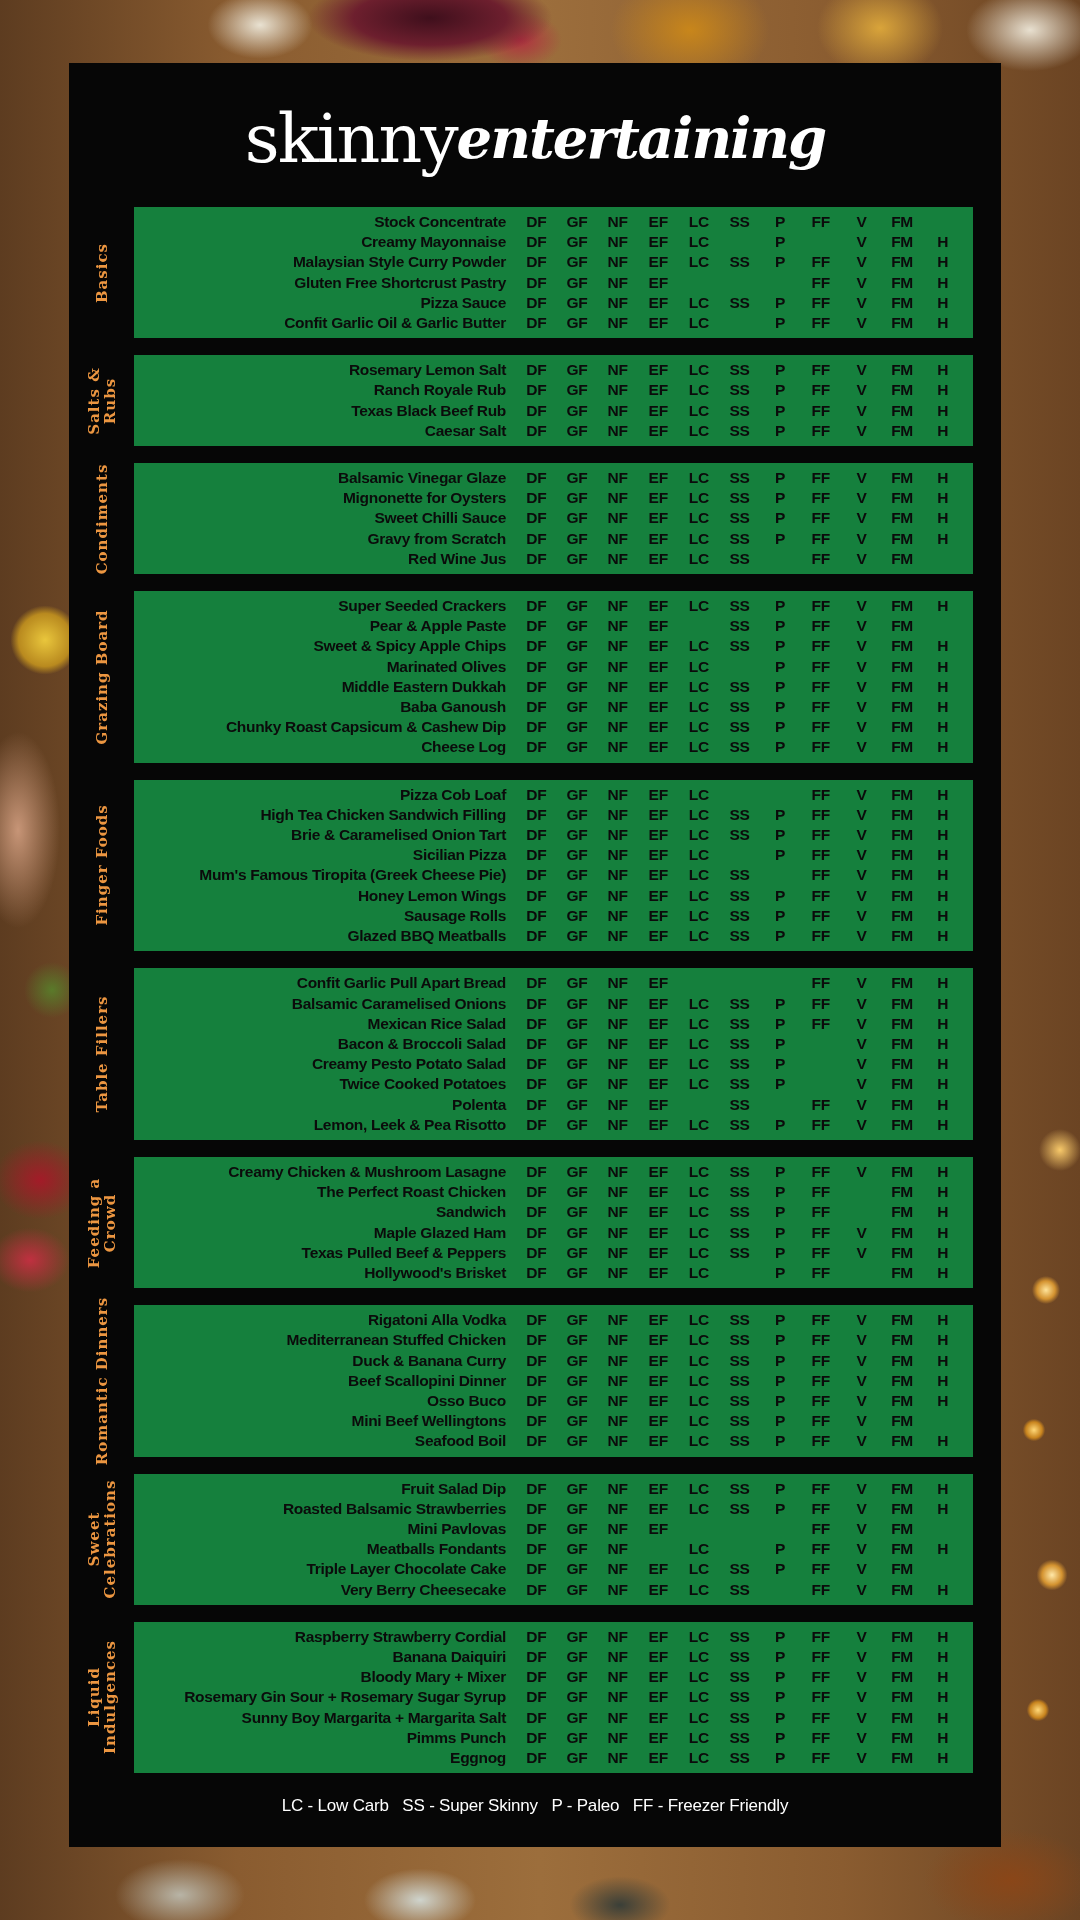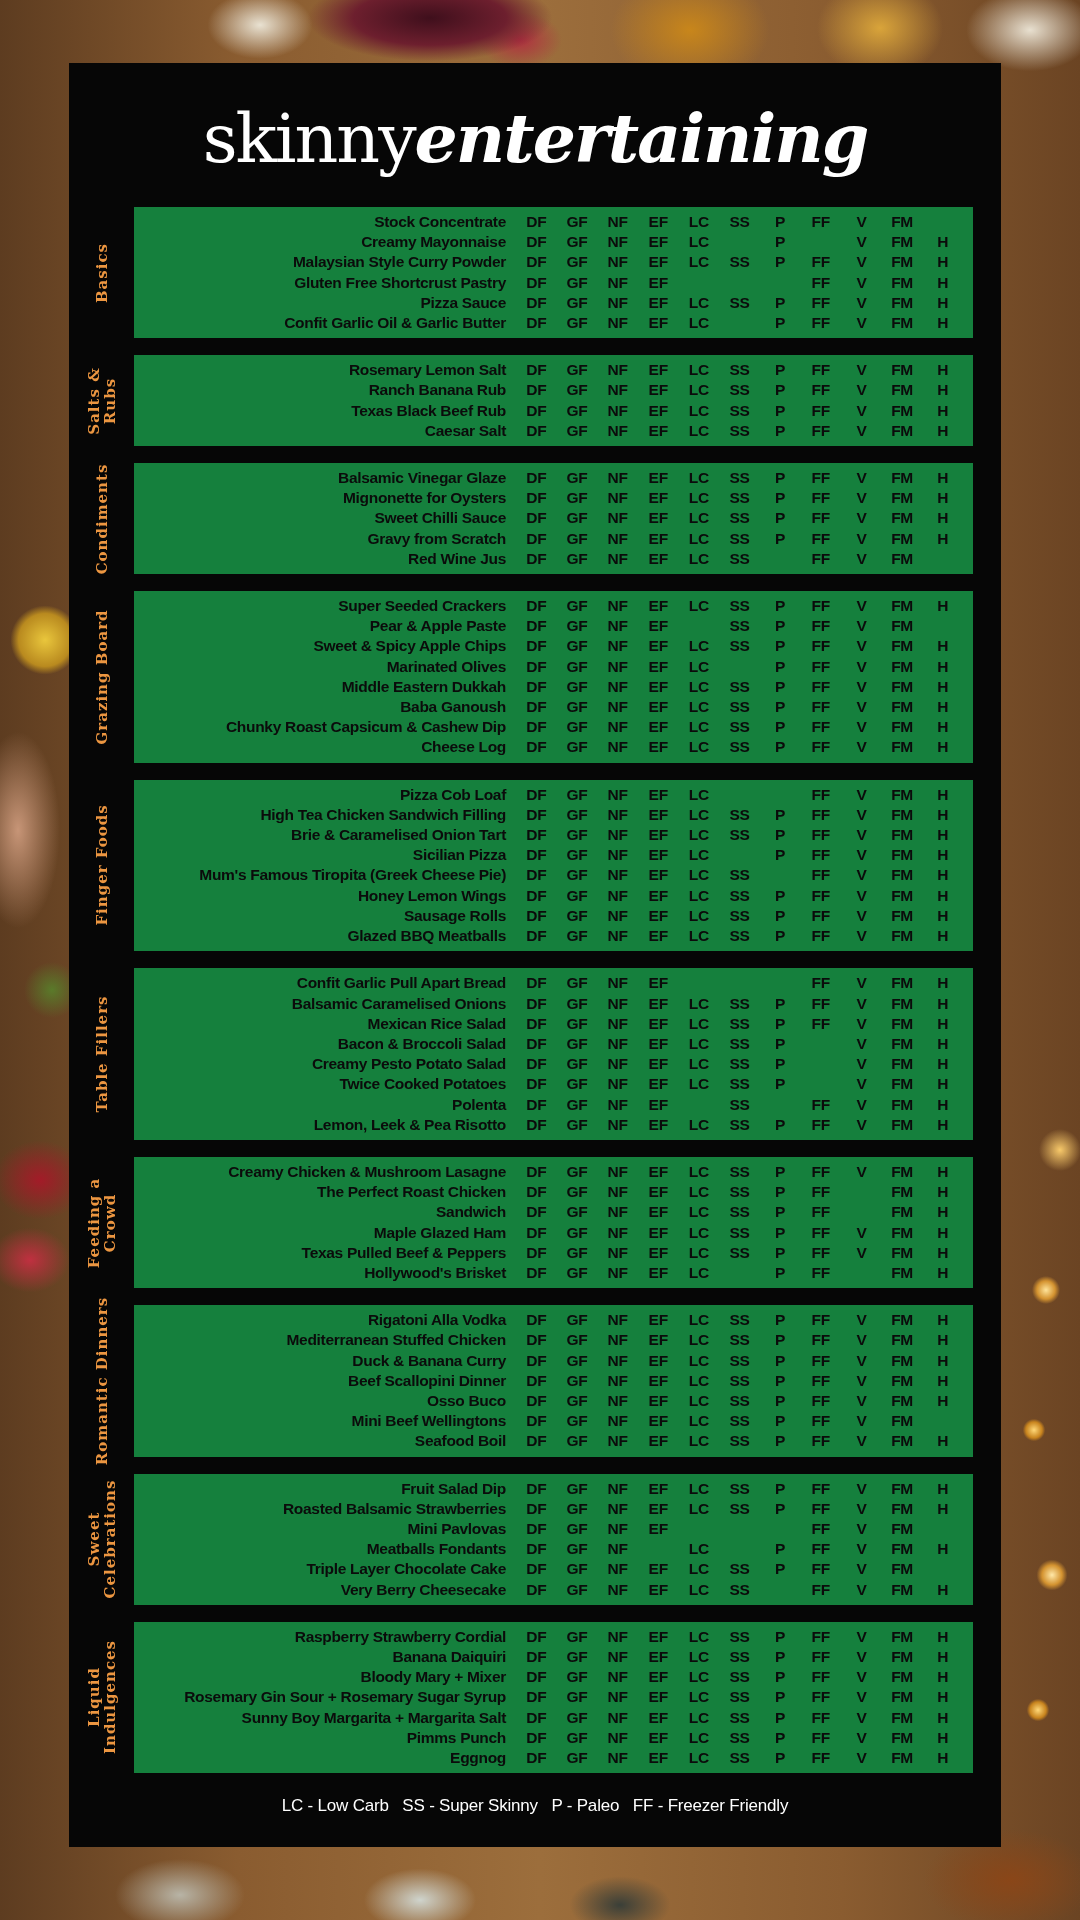--- a/index.html
+++ b/index.html
@@ -37,21 +37,21 @@
   .card{
     position:absolute;left:69px;top:63px;width:932px;height:1784px;
     background:#060606;color:#fff;
   }
   header.logo{
     height:144px;display:flex;align-items:center;justify-content:center;
     font-family:"DejaVu Serif","Liberation Serif",serif;
     color:#fff;letter-spacing:-2px;padding-top:6px;box-sizing:border-box;
   }
   .logo1{font-size:68px;font-weight:400;}
-  .logo2{font-size:68px;font-weight:700;font-style:italic;}
+  .logo2{font-size:56px;font-weight:700;font-style:italic;}
   
   .sections{display:flex;flex-direction:column;}
   .section{position:relative;margin:0 28px 17px 0;padding-left:65px;}
   .label{position:absolute;left:0;top:0;bottom:0;width:65px;}
   .label-inner{
     position:absolute;top:50%;left:50%;
     transform:translate(-50%,-50%) rotate(-90deg);
     white-space:pre-line;text-align:center;width:max-content;
     font-family:"DejaVu Serif","Liberation Serif",serif;
     font-weight:700;font-size:15px;line-height:16px;letter-spacing:1px;
@@ -189,21 +189,21 @@
             <span class="flag">EF</span>
             <span class="flag">LC</span>
             <span class="flag">SS</span>
             <span class="flag">P</span>
             <span class="flag">FF</span>
             <span class="flag">V</span>
             <span class="flag">FM</span>
             <span class="flag">H</span>
           </div>
           <div class="row">
-            <span class="dish">Ranch Banana Rub</span>
+            <span class="dish">Ranch Royale Rub</span>
             <span class="flag">DF</span>
             <span class="flag">GF</span>
             <span class="flag">NF</span>
             <span class="flag">EF</span>
             <span class="flag">LC</span>
             <span class="flag">SS</span>
             <span class="flag">P</span>
             <span class="flag">FF</span>
             <span class="flag">V</span>
             <span class="flag">FM</span>

